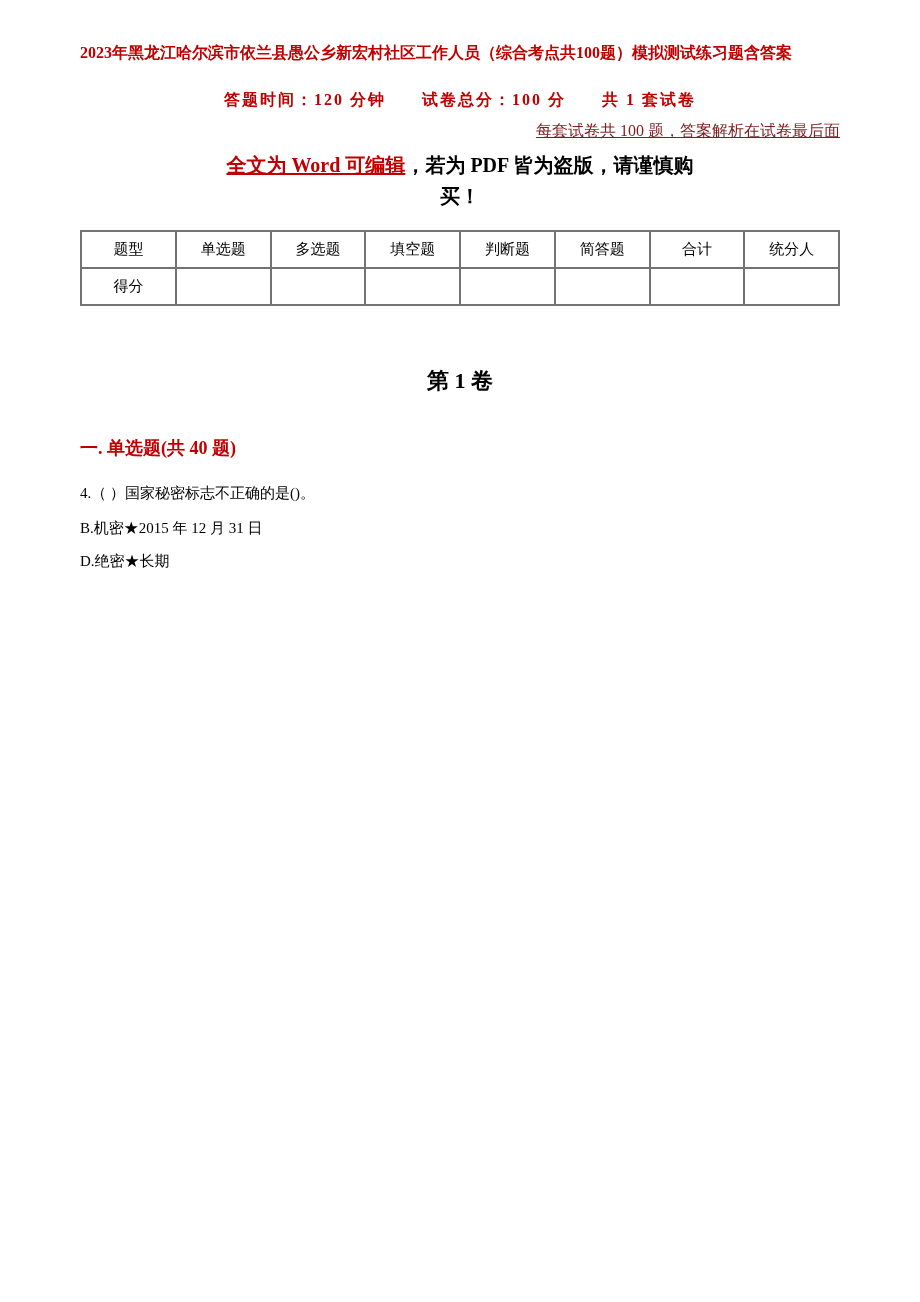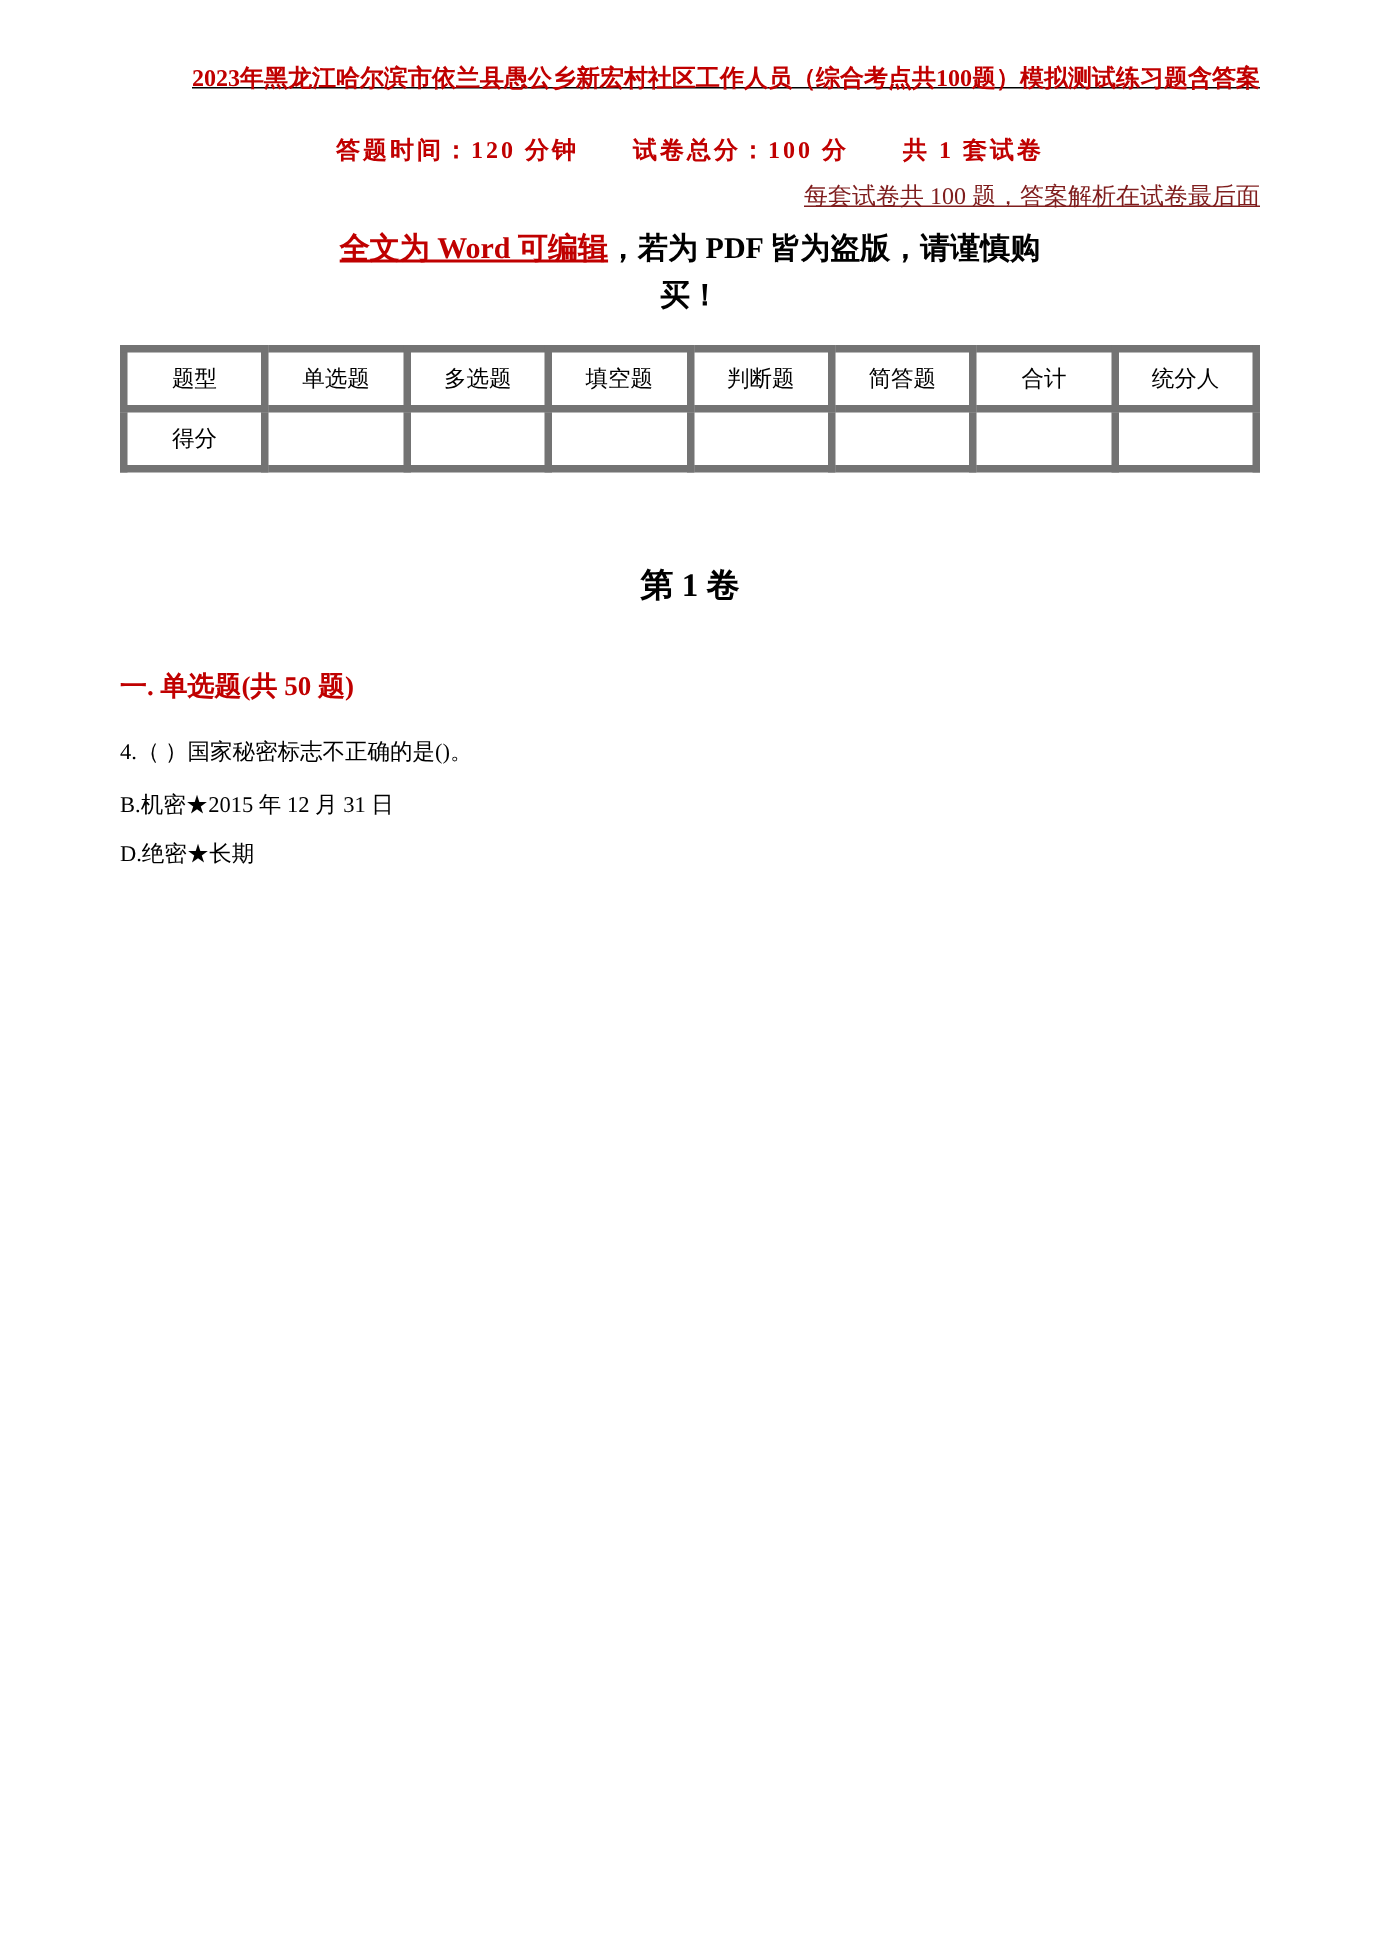--- a/index.html
+++ b/index.html
@@ -9,23 +9,22 @@
     }
     body {
       background: #fff;
       font-family: "SimSun", "宋体", serif;
       color: #000;
       width: 920px;
       min-height: 1302px;
       padding: 40px 80px;
     }
     .title-section {
-      text-align: right;
+      text-align: left;
       margin-bottom: 24px;
-      text-decoration: underline;
     }
     .main-title {
       color: #c00000;
       font-size: 16px;
       font-weight: bold;
       line-height: 1.6;
     }
     .exam-info {
       text-align: center;
       margin: 6px 0 10px 0;
@@ -65,21 +64,21 @@
       color: #000;
       margin-bottom: 20px;
     }
     .score-table {
       width: 100%;
       border-collapse: collapse;
       margin: 18px 0 30px 0;
       font-size: 15px;
     }
     .score-table td {
-      border: 5px solid #737373;
+      border: 2px solid #737373;
       text-align: center;
       padding: 8px 4px;
       min-width: 60px;
     }
     .section-volume {
       text-align: center;
       font-size: 22px;
       font-weight: bold;
       margin: 60px 0 40px 0;
     }
@@ -145,19 +144,19 @@
     <td></td>
     <td></td>
     <td></td>
     <td></td>
   </tr>
 </tbody>
   </table>
 
 <div class="section-volume">第 1 卷</div>
 
-<div class="section-header">一. 单选题(共 50 题)</div>
+<div class="section-header">一. 单选题(共 40 题)</div>
 
 <div class="question-block">
   <div class="question-text">4.（ ）国家秘密标志不正确的是()。</div>
   <div class="option">B.机密★2015 年 12 月 31 日</div>
   <div class="option">D.绝密★长期</div>
 </div>
 
 </body></html>

